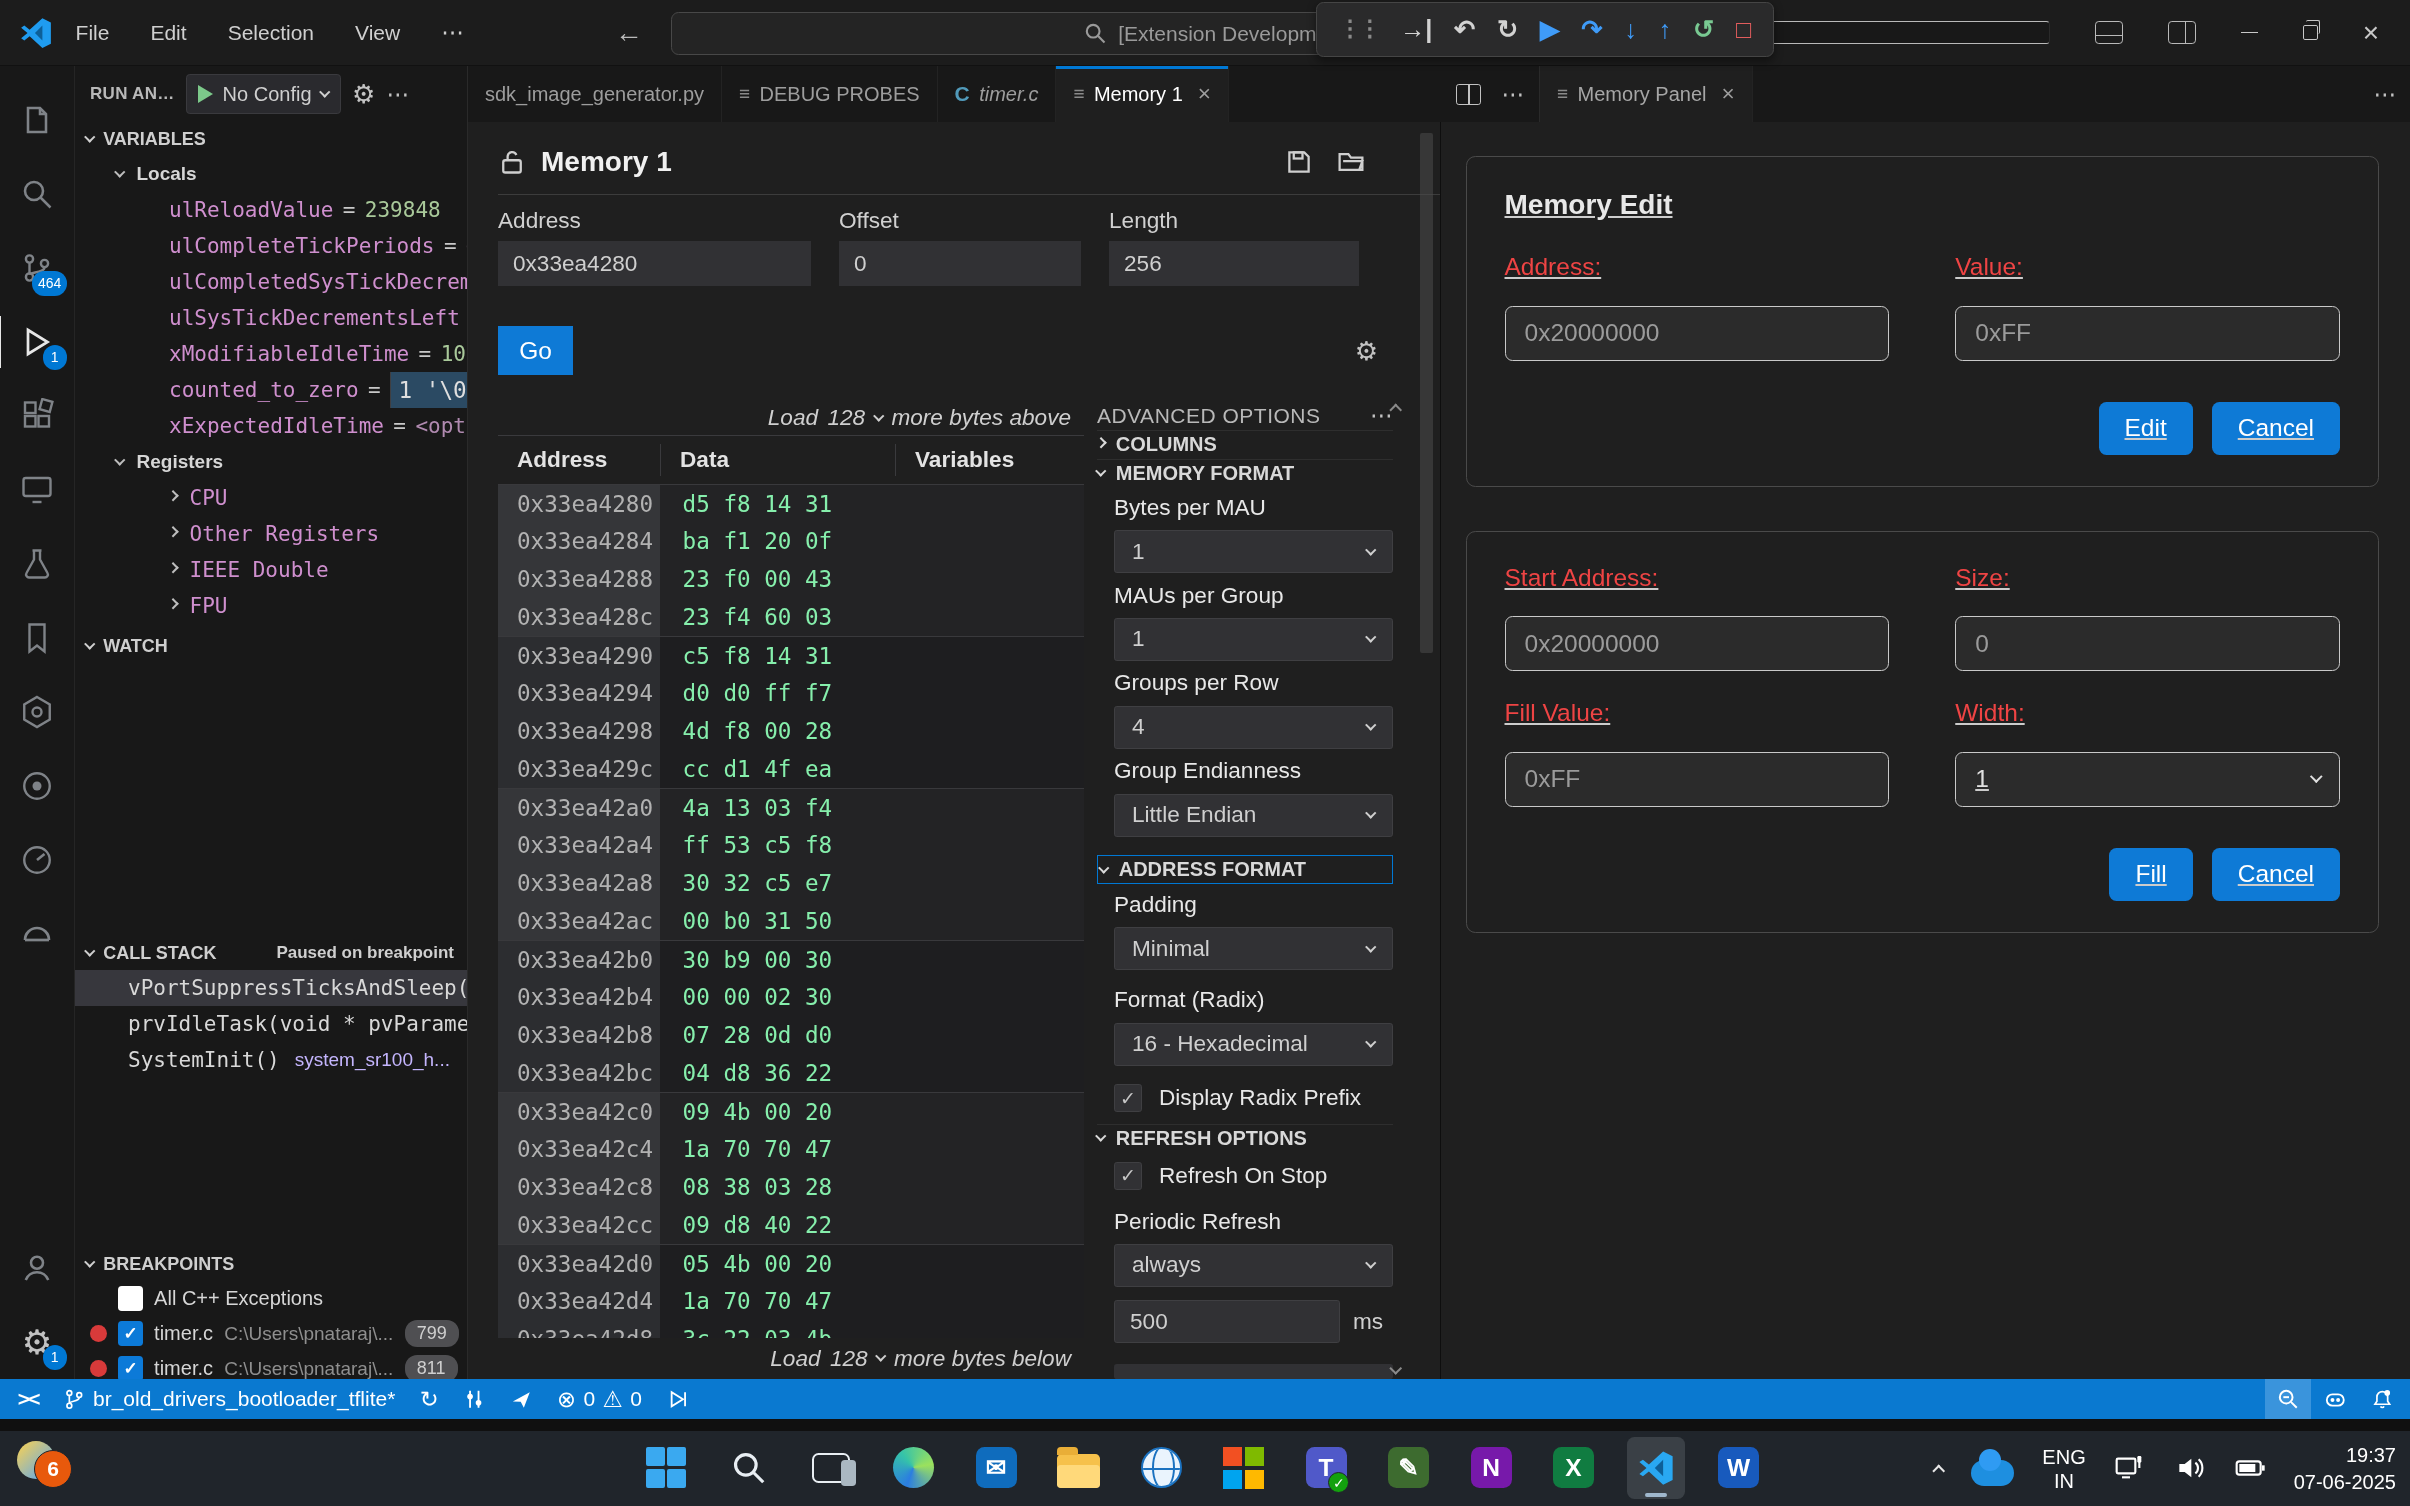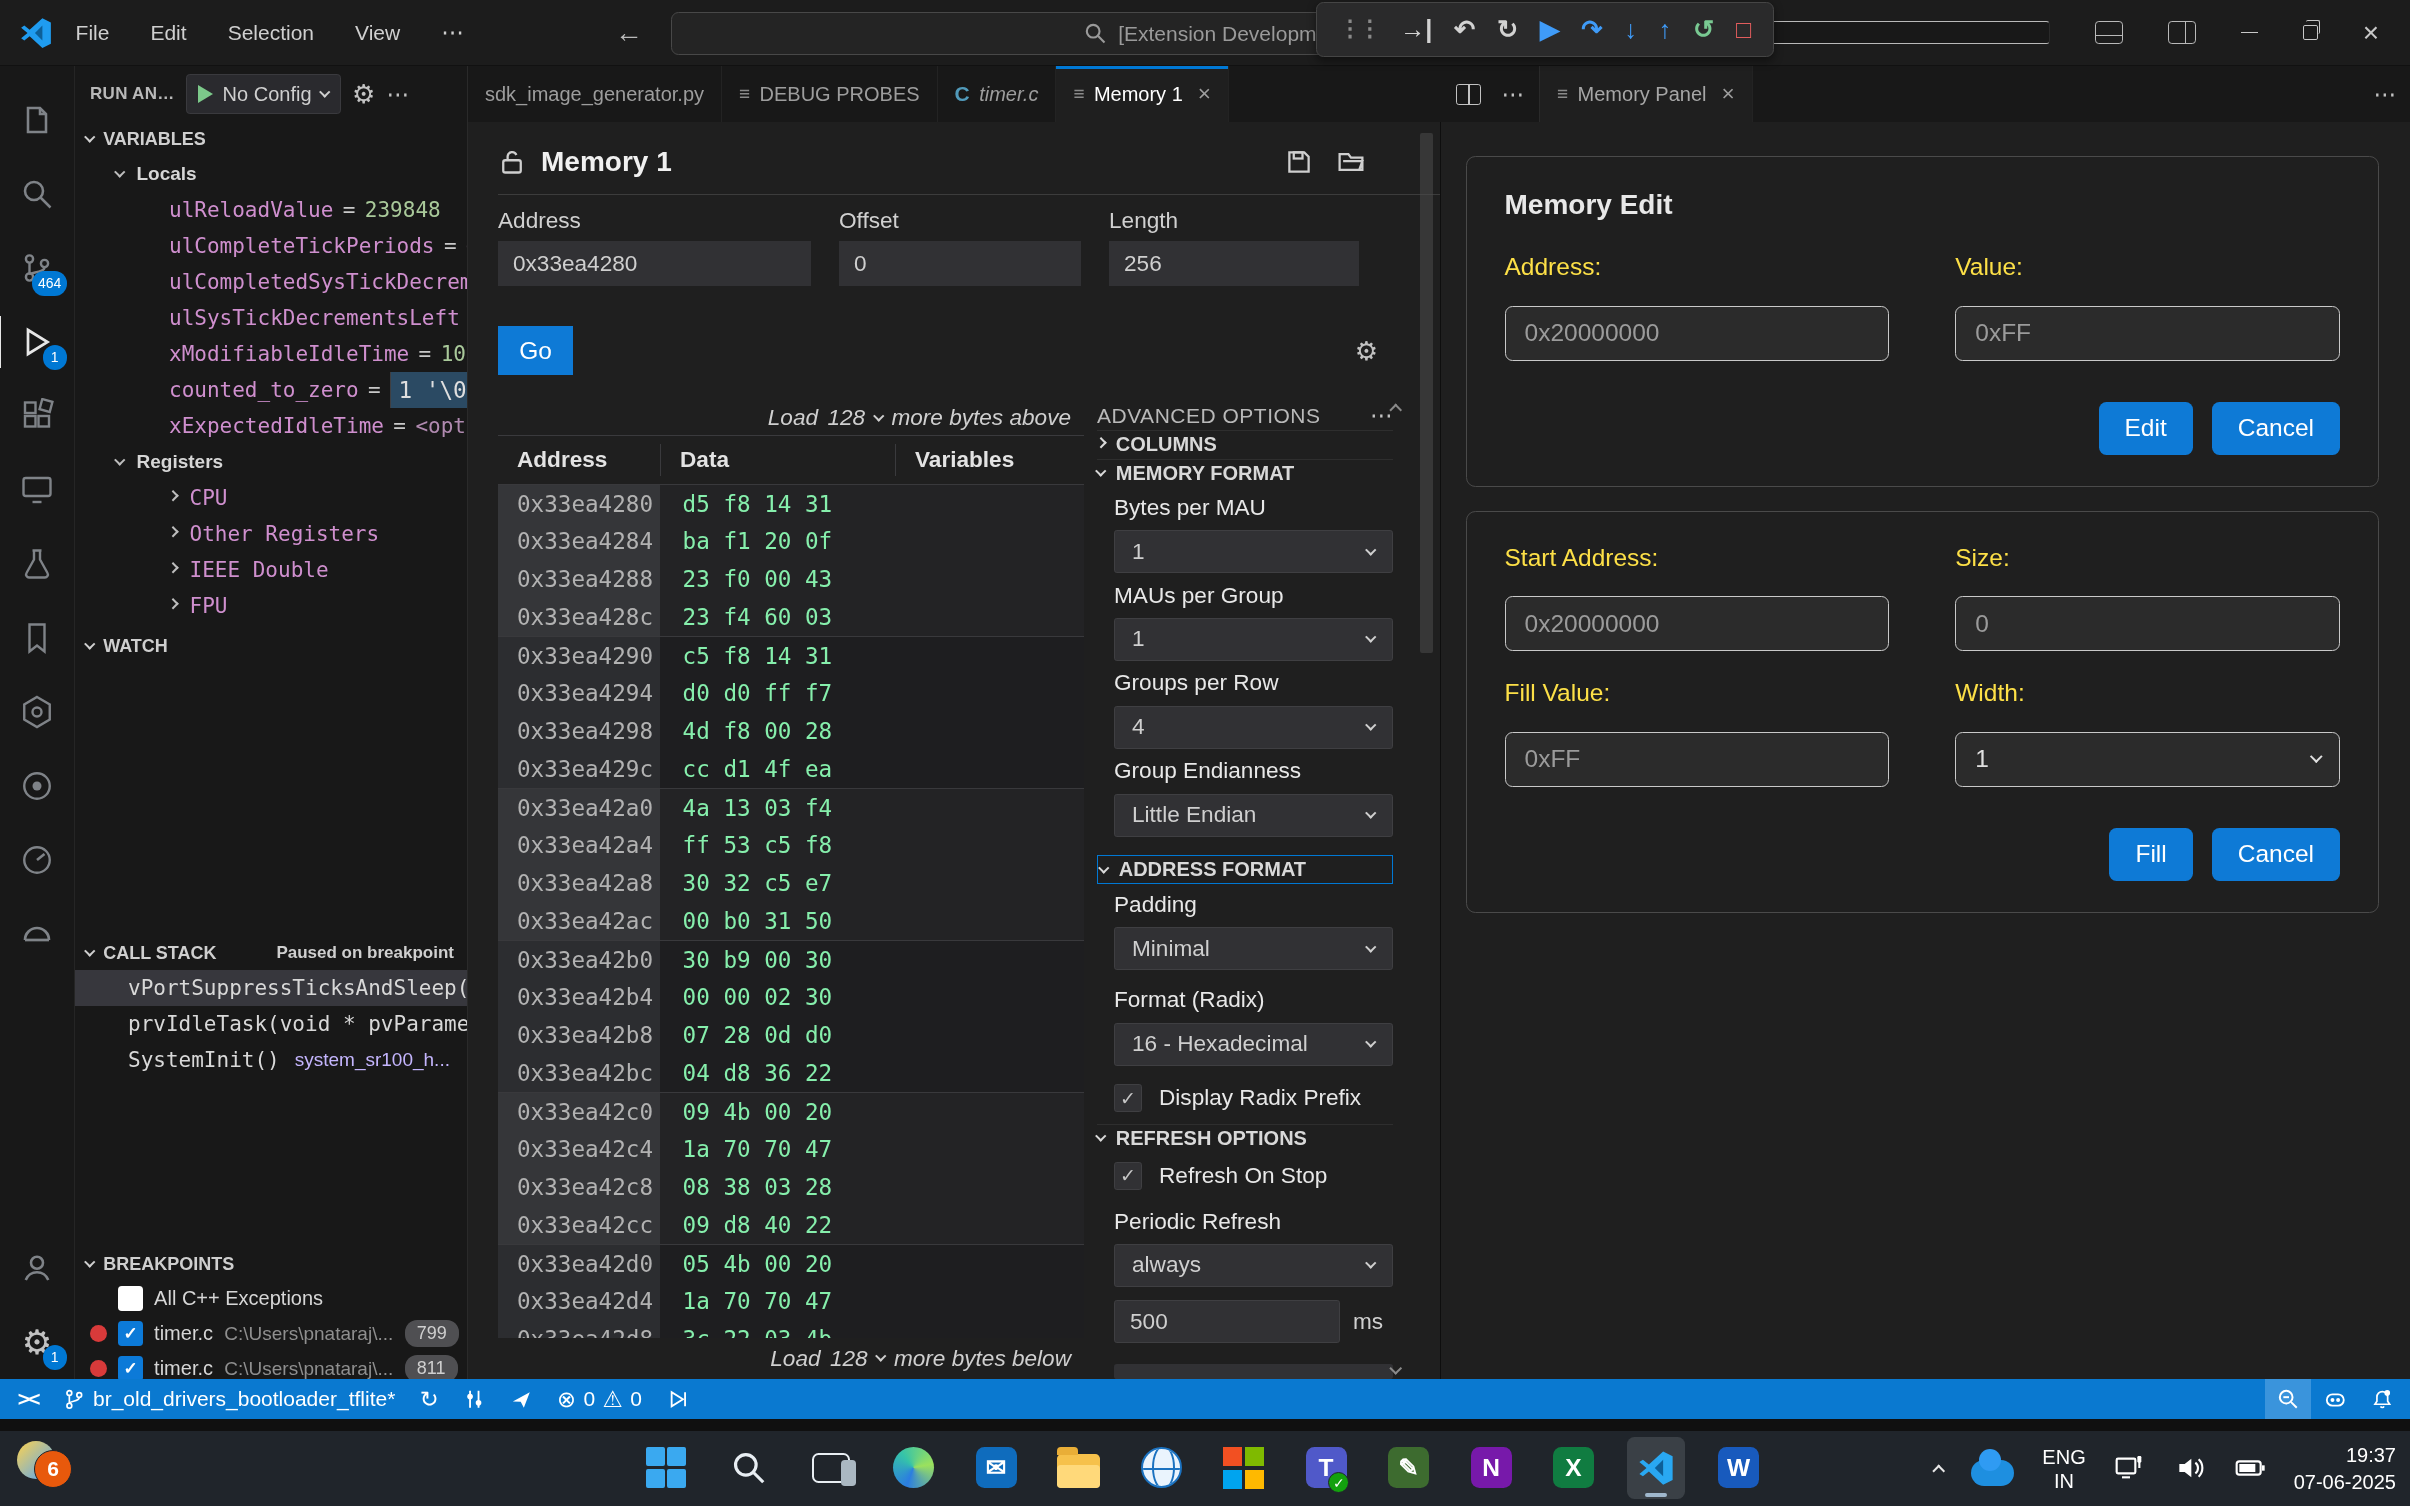--- a/index.html
+++ b/index.html
@@ -165,24 +165,24 @@
   .interval-row { display:flex; align-items:center; gap:13px; margin:3.8px 0 0 17px; }
   .interval-row input { width:226px; height:43px; background:#313134; border:0.9px solid #3f3f42; border-radius:2.8px; color:#cfcfcf; font-size:22.6px; padding:0 15px; outline:none; }
   .ms { font-size:22.6px; color:#cfcfcf; }
   .opt-stub { height:21px; background:#313134; border-radius:2.8px; margin:21px 0 0 17px; }
   .scroll-arrow { position:absolute; right:1.9px; color:#8a8a8a; }
   .scroll-arrow.top { top:0px; } .scroll-arrow.bot { bottom:5.6px; }
   .vthumb { position:absolute; right:7.5px; top:11.3px; width:13px; height:520px; background:#4a4a4a; opacity:.55; border-radius:1.9px; cursor:grab; }
 
   
   .group2 { flex:1; background:#1f1f1f; padding:34px 32px 0 24.5px; }
-  .card { border:0.9px solid #4a4a4a; border-radius:9.4px; padding:32px 38px 31px 38px; margin-bottom:24px; background:#1f1f1f; }
+  .card { border:0.9px solid #4a4a4a; border-radius:9.4px; padding:32px 38px 31px 38px; margin-bottom:44px; background:#1f1f1f;text-decoration:underline; }
   .card-title { font-size:28px; font-weight:bold; color:#e8e8e8; margin-bottom:32px; }
   .card-grid { display:grid; grid-template-columns:1fr 1fr; column-gap:66px; row-gap:28px; }
-  .cfield label { display:block; font-size:24.5px; color:#fde047; margin-bottom:24.5px; }
+  .cfield label { display:block; font-size:24.5px; color:#ef4444; margin-bottom:24.5px; }
   .cfield input { width:100%; height:55px; background:#2b2b2b; border:0.9px solid #c9c9c9; border-radius:7.5px; font-size:24.5px; color:#e0e0e0; padding:0 19px; outline:none; }
   .cfield input::placeholder { color:#9b9b9b; }
   .csel { width:100%; height:55px; background:#2b2b2b; border:0.9px solid #c9c9c9; border-radius:7.5px; font-size:24.5px; color:#e0e0e0; padding:0 19px; display:flex; align-items:center; cursor:pointer; }
   .csel .chev { margin-left:auto; width:8.5px; height:8.5px; color:#e0e0e0; }
   .card-btns { display:flex; justify-content:flex-end; gap:19px; margin-top:41px; }
   .blue-btn { background:#0e7ad6; color:#fff; border:none; border-radius:7.5px; height:53px; padding:0 26px; font-size:24.5px; cursor:pointer; }
 
   
   .statusbar { height:40px; background:#0a79d0; display:flex; align-items:center; color:#fff; font-size:21px; padding:0 5.6px; }
   .sb-item { display:flex; align-items:center; gap:7.5px; padding:0 12.2px; height:100%; cursor:pointer; white-space:nowrap; }

